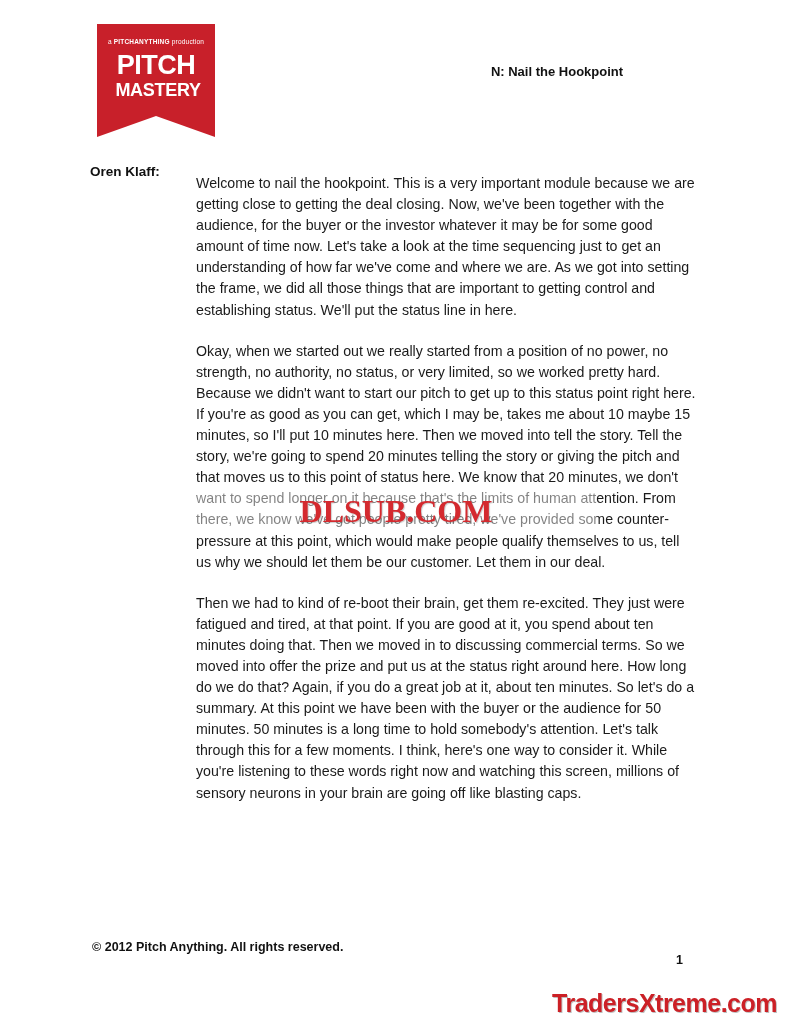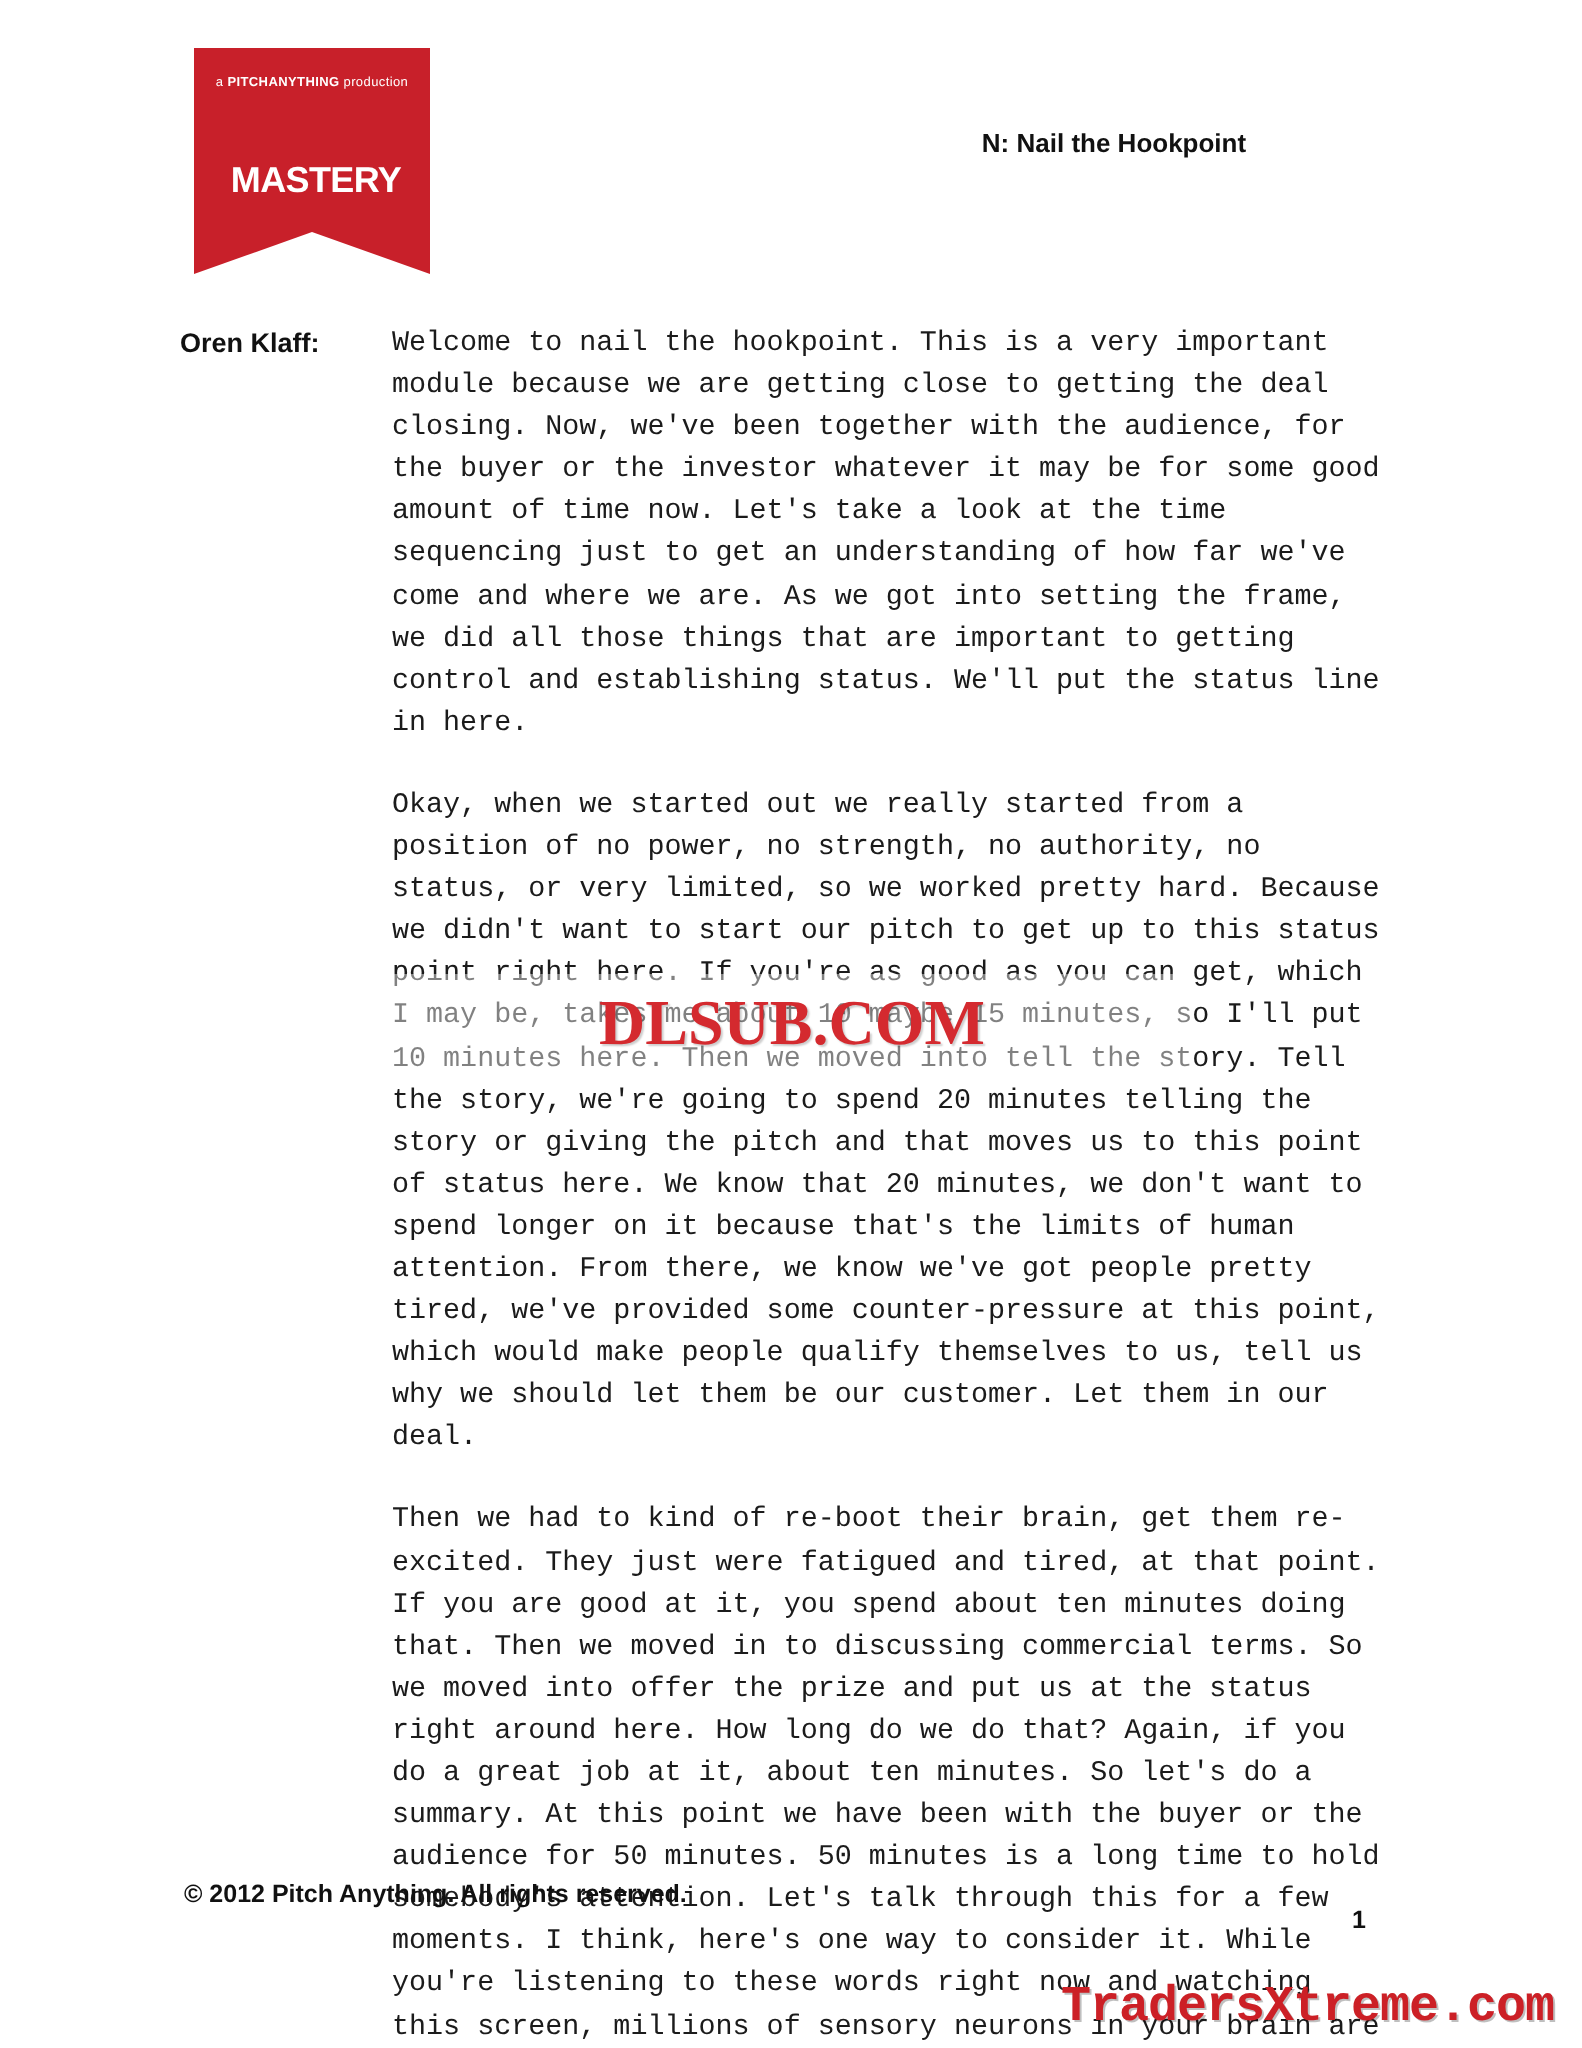--- a/index.html
+++ b/index.html
@@ -30,21 +30,21 @@
     font-size: 35px;
     color: #cc2026;
     letter-spacing: -1px;
     text-shadow: 1px 1px 0 rgba(0,0,0,0.25);
     white-space: nowrap;
   }
   .wm-tx {
     position: absolute;
     bottom: 6px;
     right: 14px;
-    font-family: Liberation Mono, monospace;
+    font-family: Liberation Sans, sans-serif;
     font-weight: bold;
     font-size: 25px;
     color: #cc2026;
     letter-spacing: -0.5px;
     text-shadow: 1px 1px 0 rgba(0,0,0,0.25);
     white-space: nowrap;
   }
   .wm-dlsub {
     position: absolute;
     left: 196px;
@@ -151,25 +151,25 @@
     color: #111111;
     white-space: nowrap;
   }
   .transcript {
     position: absolute;
     left: 196px;
     top: 162px;
     width: 500px;
   }
   .para {
-    font-family: Liberation Mono, monospace;
+    font-family: Liberation Sans, sans-serif;
     font-size: 14.2px;
     line-height: 21.1px;
     color: #1b1b1b;
-    margin: 0 0 20px 0;
+    margin: 11px 0 20px 0;
     text-align: left;
   }
 
   
   .footer-copy {
     position: absolute;
     left: 92px;
     bottom: 70px;
     font-family: "Liberation Sans", sans-serif;
     font-weight: bold;
@@ -190,20 +190,21 @@
 <body>
 
 <div class="page">
 
   <div class="logo">
     <div class="logo-body"></div>
     <div class="logo-notch"></div>
     <div class="logo-top">
       <span>a </span><b>PITCHANYTHING</b><span> production</span>
     </div>
+    <div class="logo-word1">PITCH</div>
     <div class="logo-word2">MASTERY</div>
   </div>
 
 
   <div class="module-title">N: Nail the Hookpoint</div>
 
   <div class="speaker">Oren Klaff:</div>
 
   <div class="transcript">
     <p class="para">Welcome to nail the hookpoint. This is a very important module because we are getting close to getting the deal closing. Now, we've been together with the audience, for the buyer or the investor whatever it may be for some good amount of time now. Let's take a look at the time sequencing just to get an understanding of how far we've come and where we are. As we got into setting the frame, we did all those things that are important to getting control and establishing status. We'll put the status line in here.</p>

